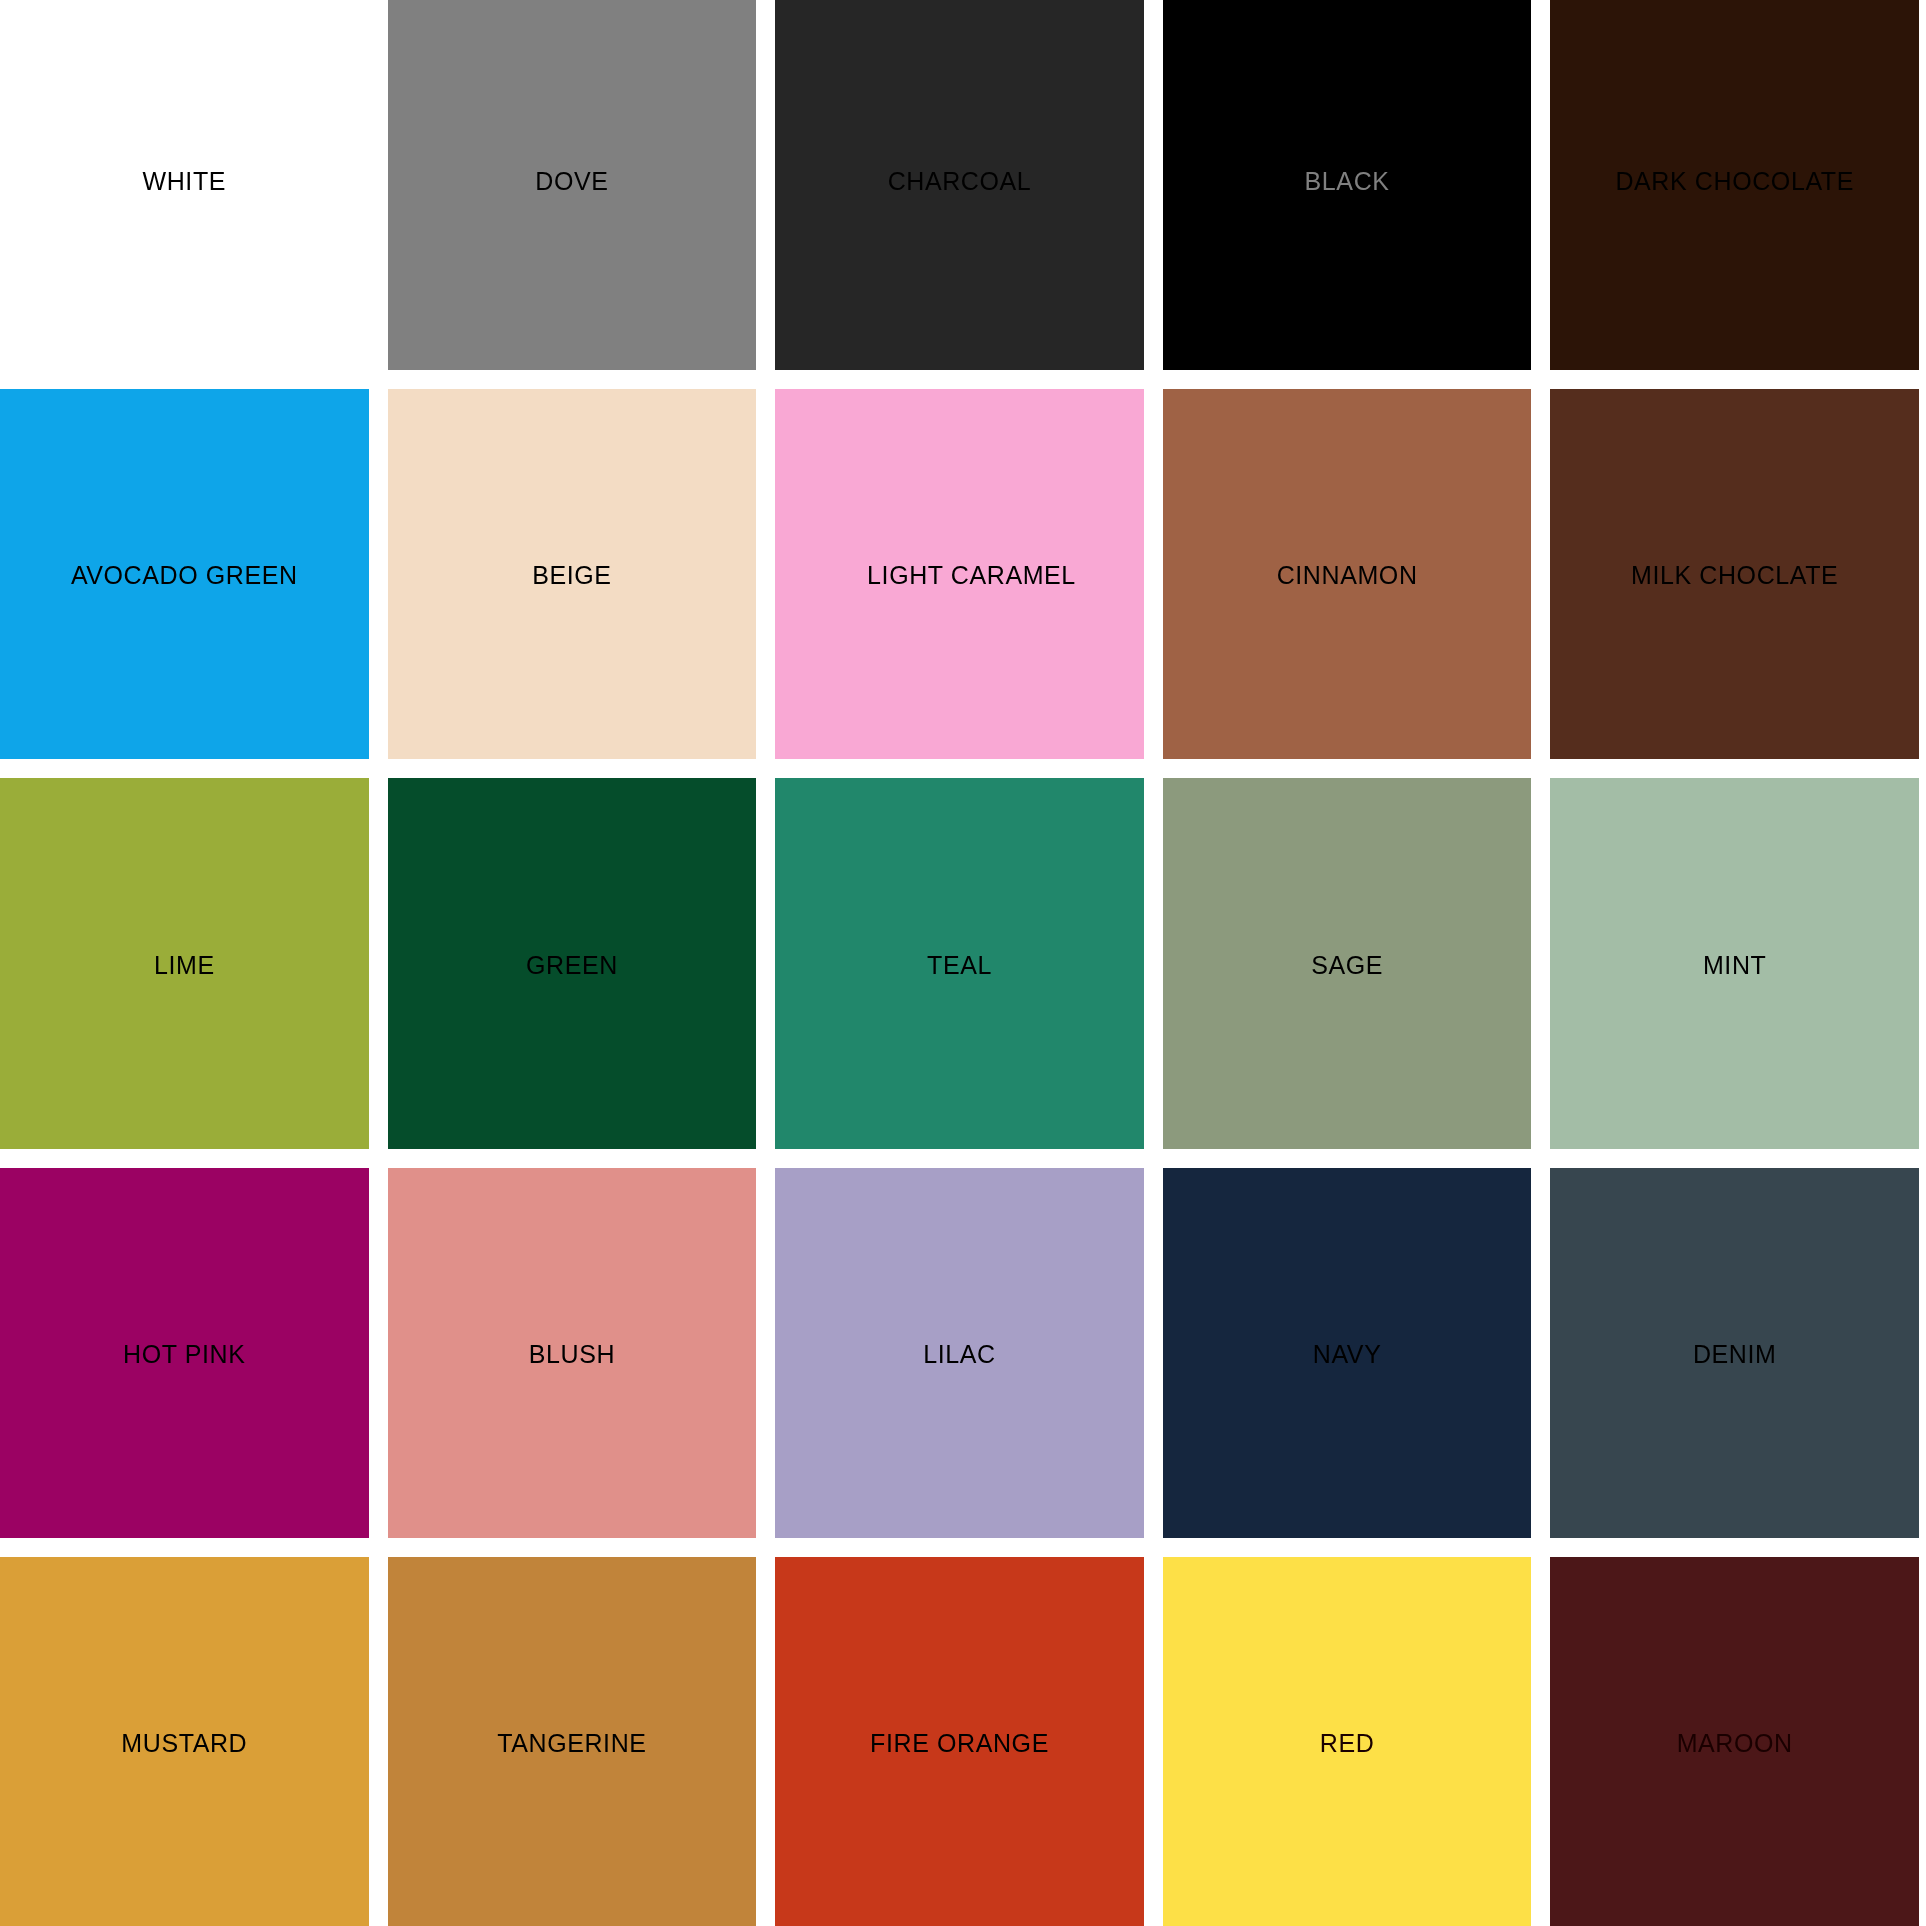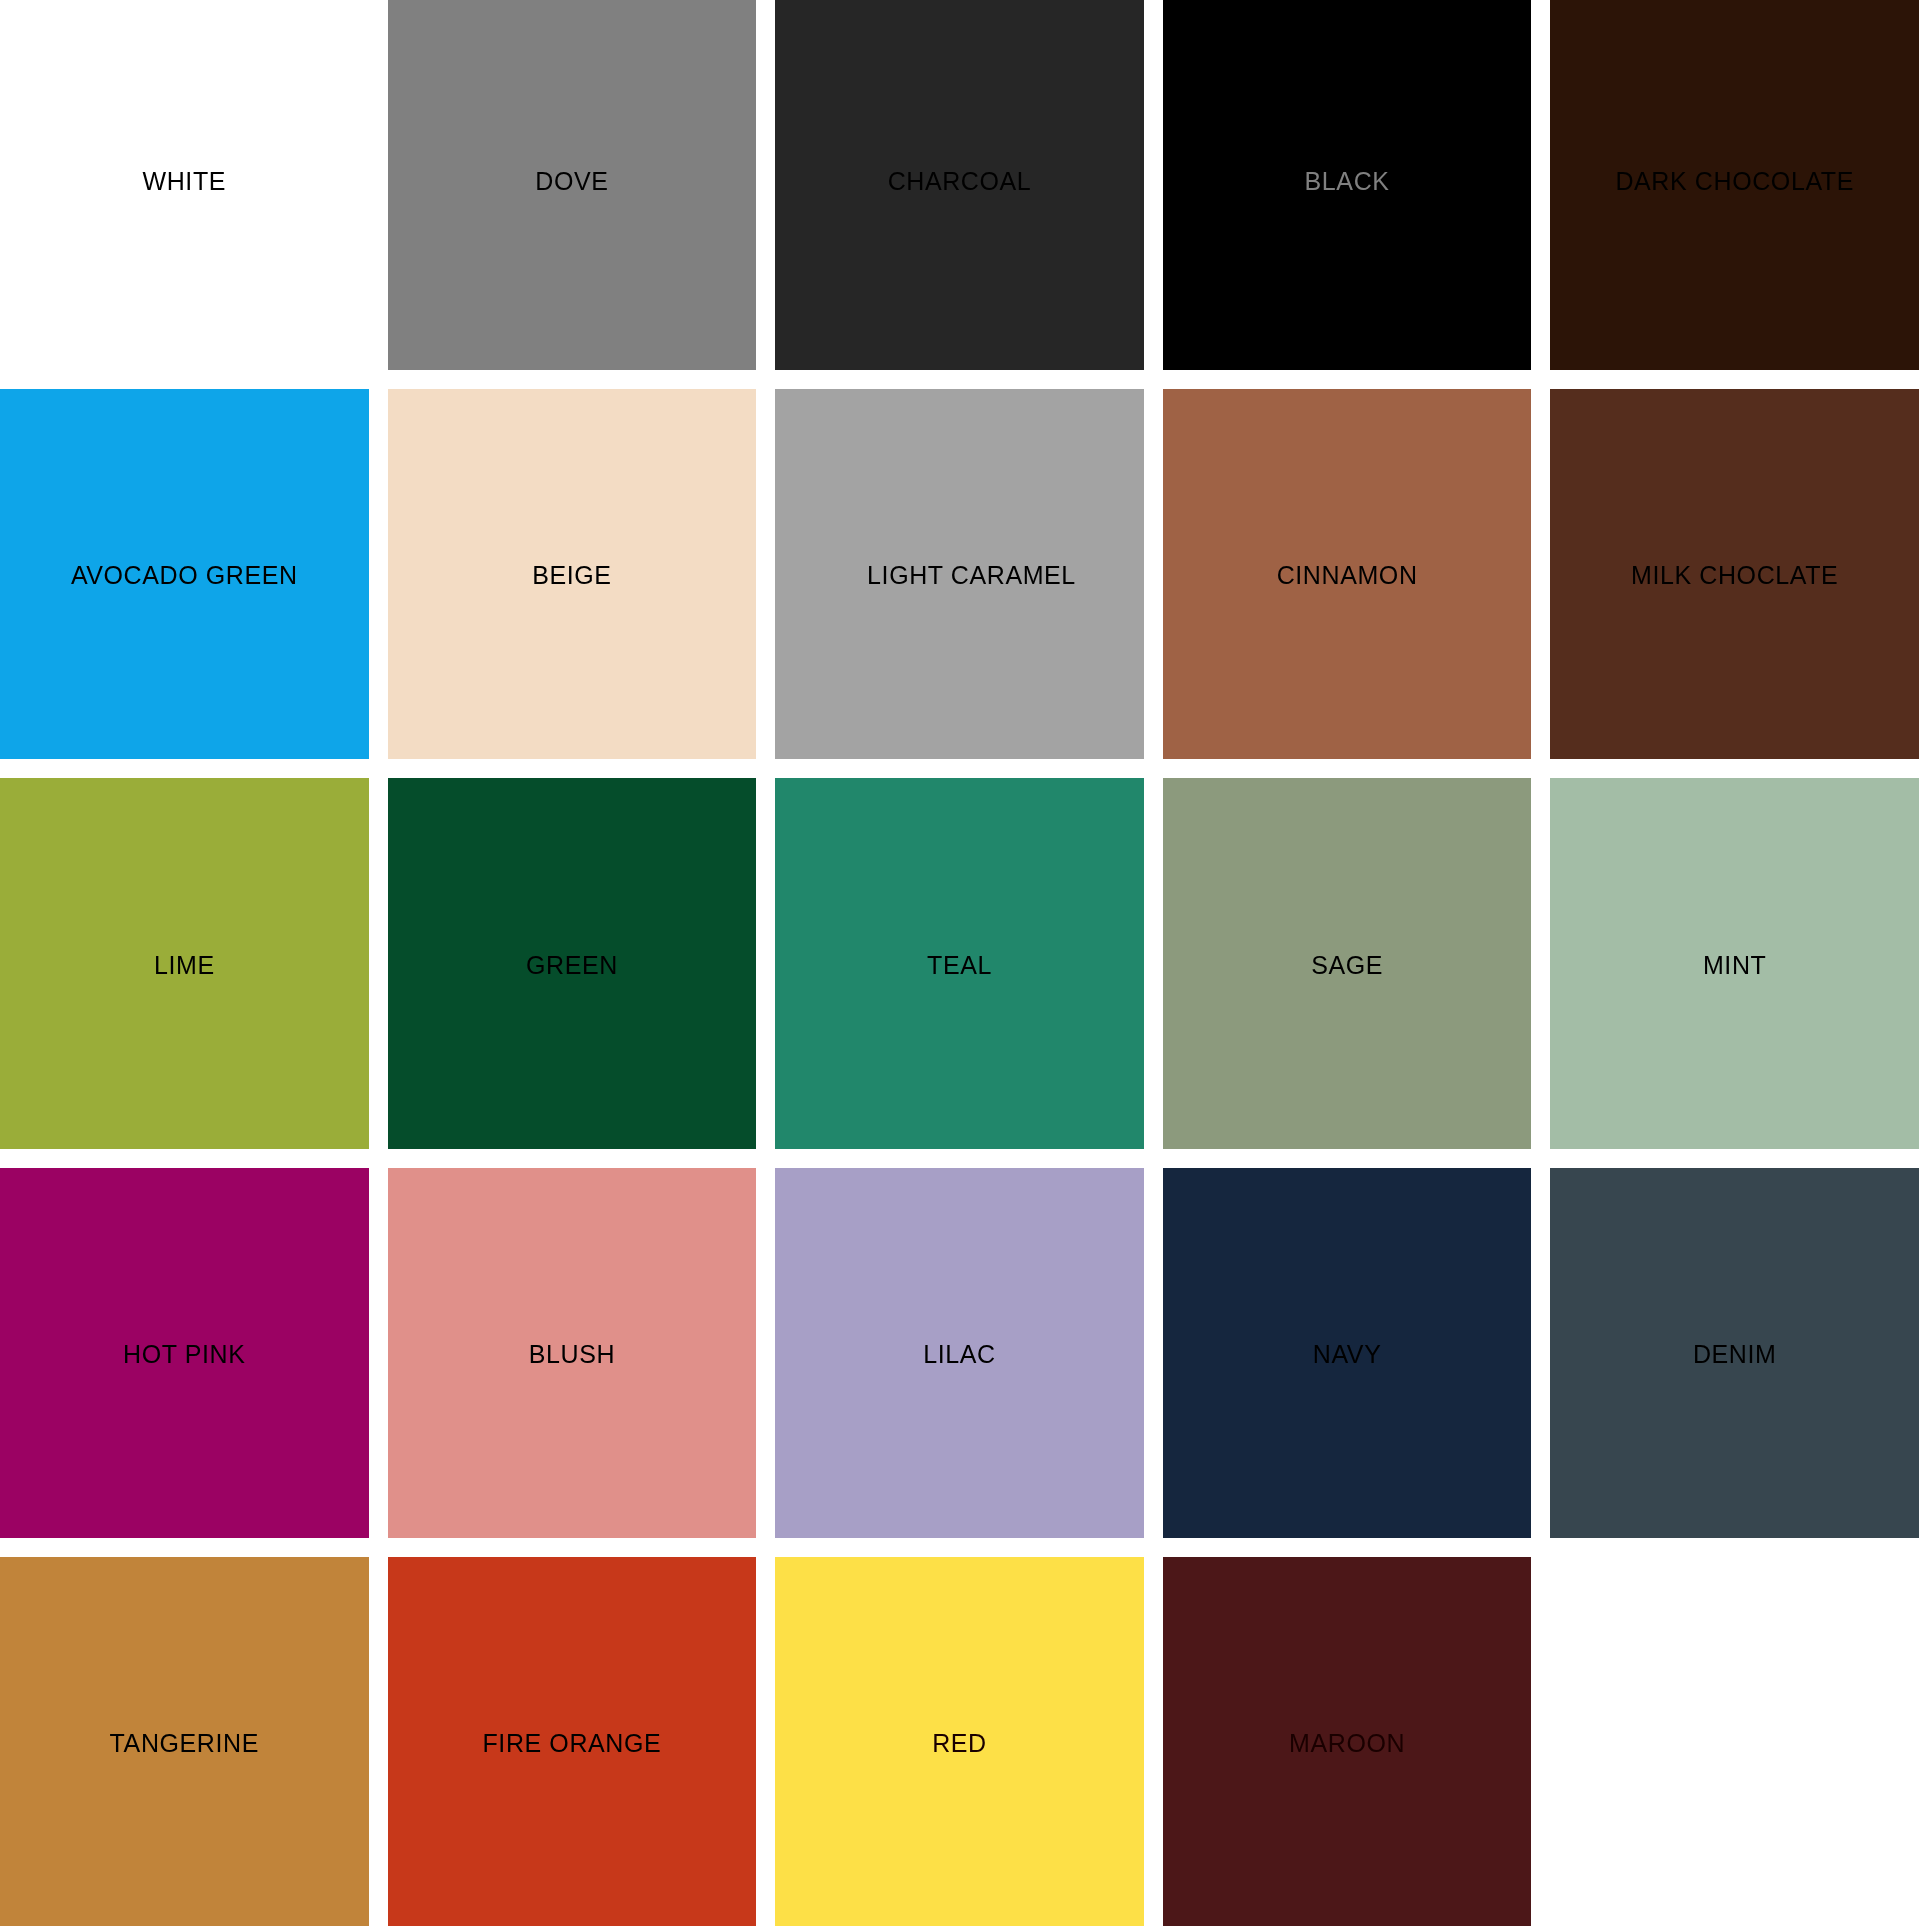--- a/index.html
+++ b/index.html
@@ -68,21 +68,21 @@
     </div>
     <div class="swatch row-1" title="DARK CHOCOLATE" style="background: rgb(44, 20, 7);">
       <span class="swatch-label" style="color: rgb(0, 0, 0);">DARK CHOCOLATE</span>
     </div>
     <div class="swatch row-2" title="AVOCADO GREEN" style="background: #0ea5e9;">
       <span class="swatch-label" style="color: rgb(0, 0, 0);">AVOCADO GREEN</span>
     </div>
     <div class="swatch row-2" title="BEIGE" style="background: rgb(243, 220, 196);">
       <span class="swatch-label" style="color: rgb(0, 0, 0);">BEIGE</span>
     </div>
-    <div class="swatch row-2" title="LIGHT CARAMEL" style="background: #a3a3a3; padding-left: 24px;">
+    <div class="swatch row-2" title="LIGHT CARAMEL" style="background: #f9a8d4; padding-left: 24px;">
       <span class="swatch-label" style="color: rgb(0, 0, 0);">LIGHT CARAMEL</span>
     </div>
     <div class="swatch row-2" title="CINNAMON" style="background: rgb(159, 98, 69);">
       <span class="swatch-label" style="color: rgb(0, 0, 0);">CINNAMON</span>
     </div>
     <div class="swatch row-2" title="MILK CHOCLATE" style="background: rgb(85, 45, 29);">
       <span class="swatch-label" style="color: rgb(0, 0, 0);">MILK CHOCLATE</span>
     </div>
     <div class="swatch row-3" title="LIME" style="background: rgb(154, 173, 57);">
       <span class="swatch-label" style="color: rgb(0, 0, 0);">LIME</span>
@@ -107,20 +107,23 @@
     </div>
     <div class="swatch row-4" title="LILAC" style="background: rgb(167, 159, 198);">
       <span class="swatch-label" style="color: rgb(0, 0, 0);">LILAC</span>
     </div>
     <div class="swatch row-4" title="NAVY" style="background: rgb(21, 38, 62);">
       <span class="swatch-label" style="color: rgb(0, 0, 0);">NAVY</span>
     </div>
     <div class="swatch row-4" title="DENIM" style="background: rgb(55, 70, 79);">
       <span class="swatch-label" style="color: rgb(0, 0, 0);">DENIM</span>
     </div>
+    <div class="swatch row-5" title="MUSTARD" style="background: rgb(218, 159, 55);">
+      <span class="swatch-label" style="color: rgb(0, 0, 0);">MUSTARD</span>
+    </div>
     <div class="swatch row-5" title="TANGERINE" style="background: rgb(193, 132, 58);">
       <span class="swatch-label" style="color: rgb(0, 0, 0);">TANGERINE</span>
     </div>
     <div class="swatch row-5" title="FIRE ORANGE" style="background: rgb(199, 56, 26);">
       <span class="swatch-label" style="color: rgb(0, 0, 0);">FIRE ORANGE</span>
     </div>
     <div class="swatch row-5" title="RED" style="background: #fde047;">
       <span class="swatch-label" style="color: rgb(26, 0, 0);">RED</span>
     </div>
     <div class="swatch row-5" title="MAROON" style="background: rgb(76, 23, 24); align-items: center;">

